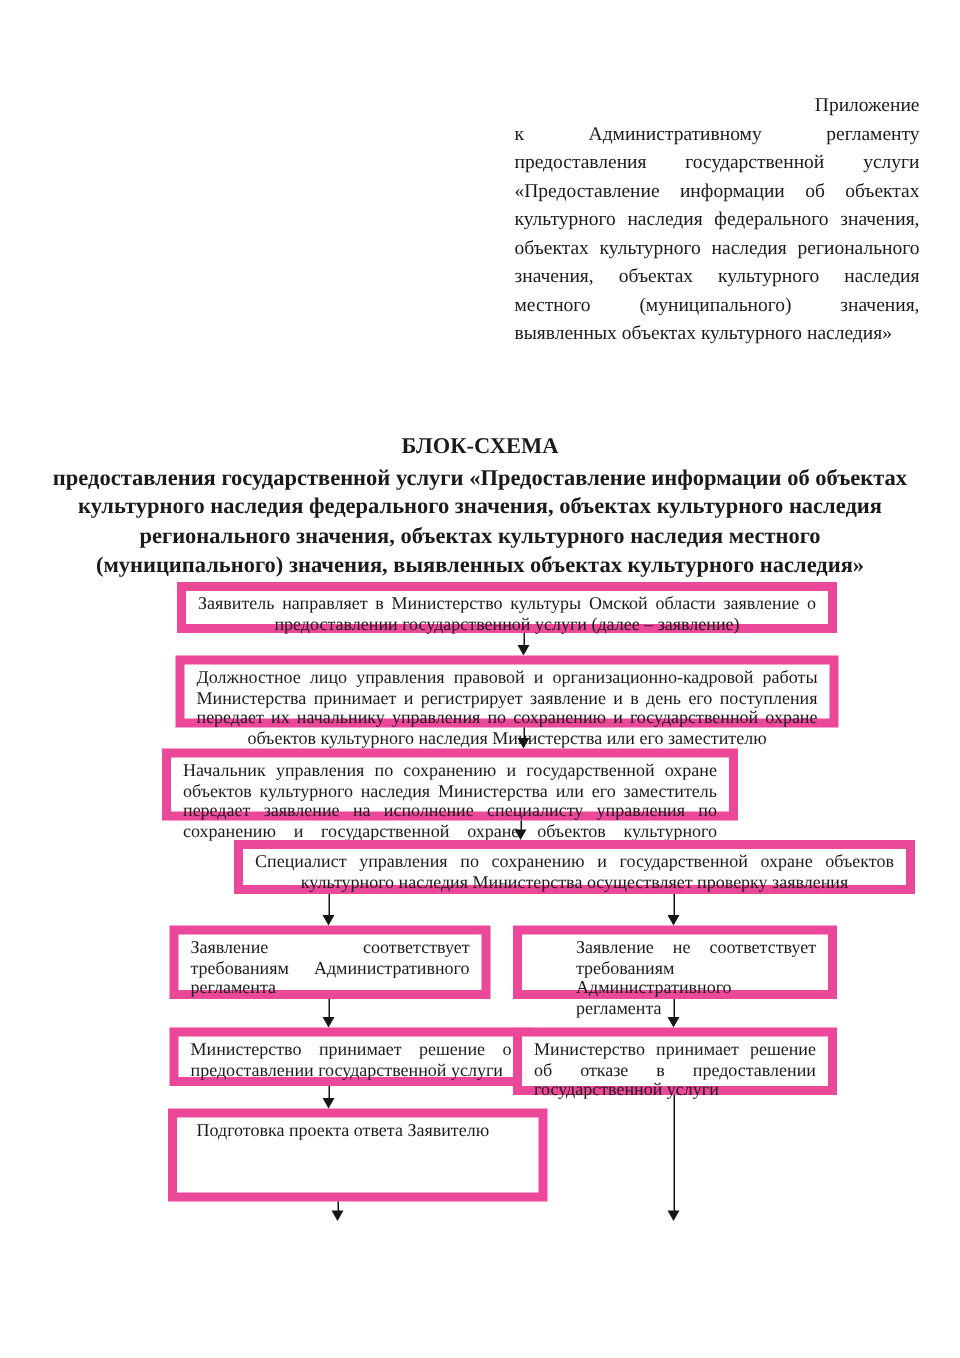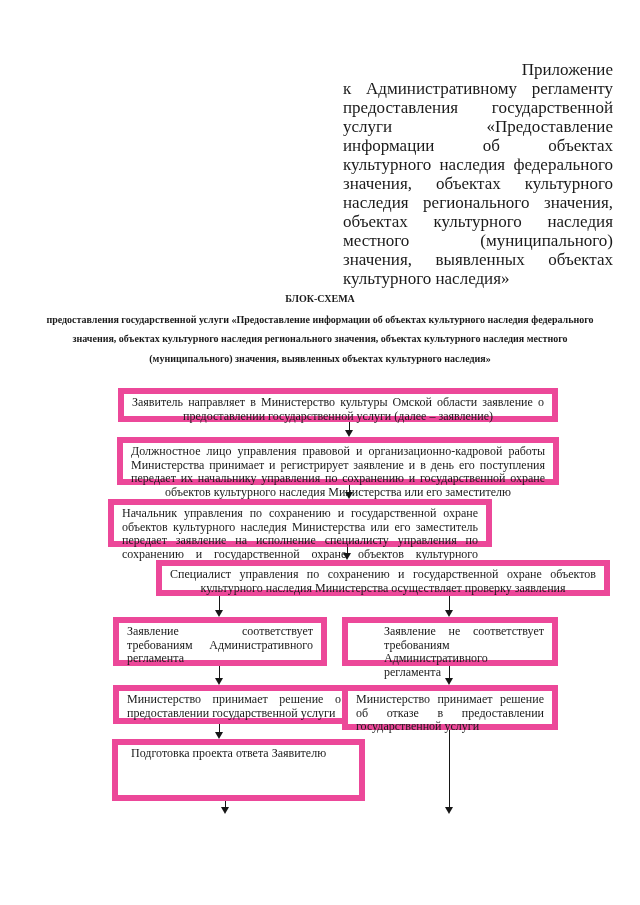--- a/index.html
+++ b/index.html
@@ -4,28 +4,28 @@
 <style>
   html,body{margin:0;padding:0;background:#e8e8e8;}
   .page{
     position:relative;width:640px;height:905px;background:#ffffff;
     font-family:"Liberation Serif", serif;color:#1a1a1a;overflow:hidden;
     margin:0 auto;
   }
   
   .annex{
     position:absolute;left:343px;top:60px;width:270px;
-    font-size:17px;line-height:19px;
+    font-size:13px;line-height:19px;
   }
   .annex .first{text-align:right;}
   .annex .body{text-align:justify;}
   
   .doc-title{
     position:absolute;left:35px;top:289px;width:570px;
-    font-weight:bold;font-size:10px;line-height:19.5px;text-align:center;
+    font-weight:bold;font-size:15px;line-height:19.5px;text-align:center;
   }
   .doc-title .sub{margin-top:1px;}
   
   .fbox{
     position:absolute;border:6px solid #ec4899;background:#ffffff;
     font-size:12px;line-height:13.5px;box-sizing:border-box;
     padding:2px 8px;overflow:visible;
   }
   .fbox.center{text-align:justify;text-align-last:center;-moz-text-align-last:center;}
   .fbox.just{text-align:justify;text-align-last:left;-moz-text-align-last:left;}

